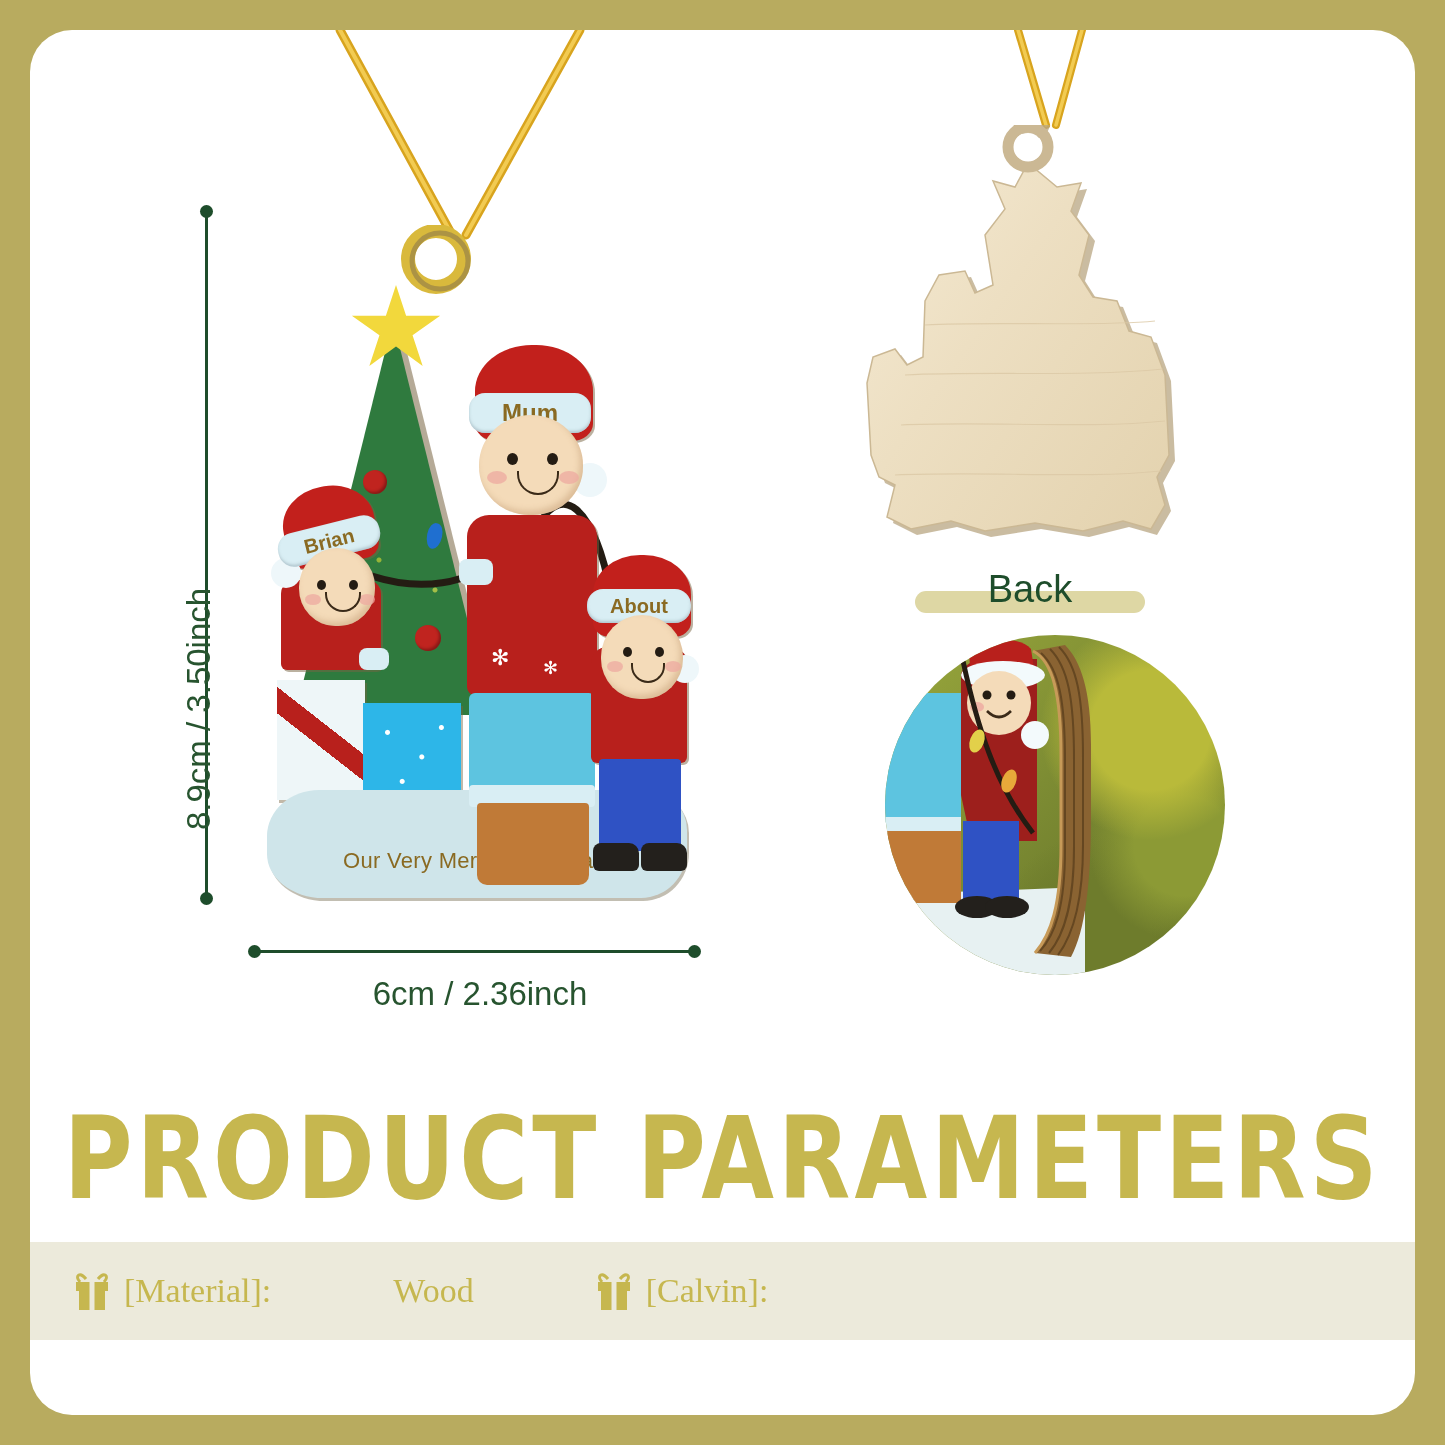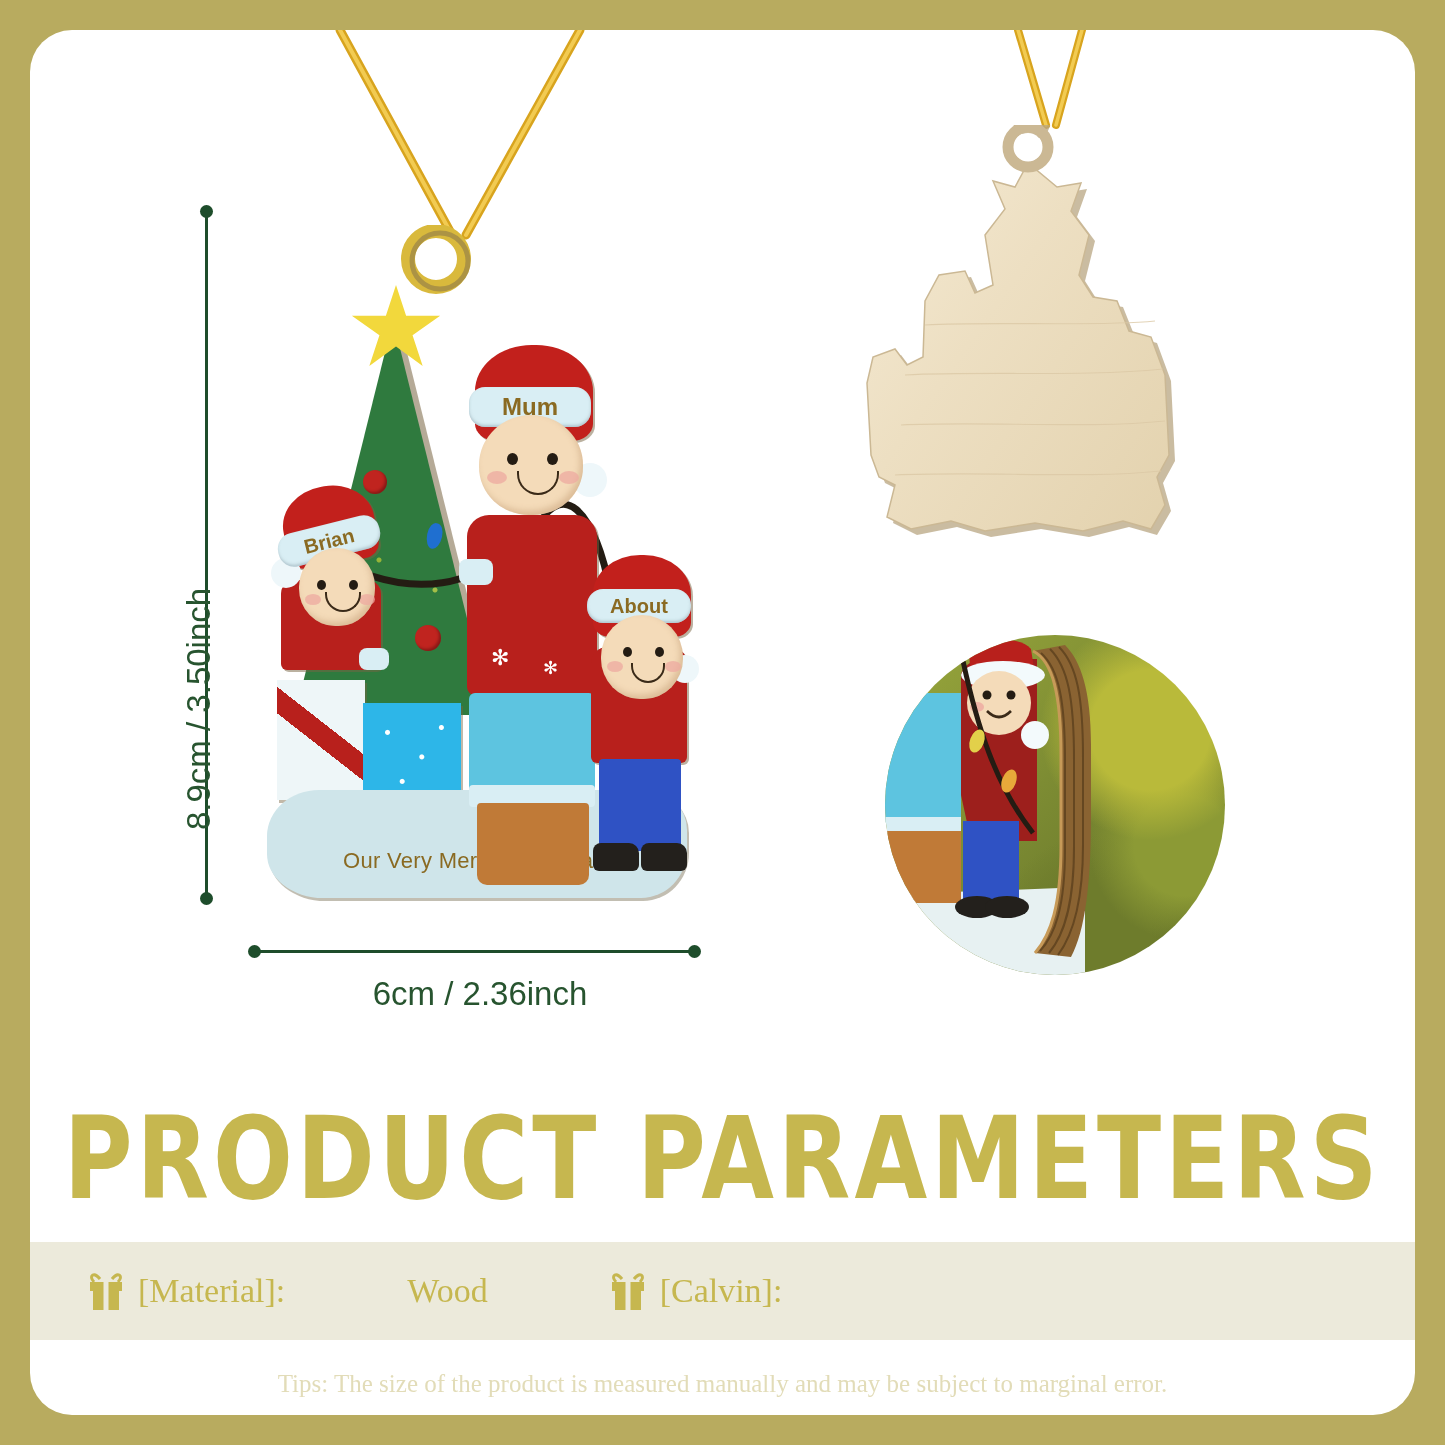--- a/index.html
+++ b/index.html
@@ -155,21 +155,21 @@
     color:#c6b74f;
     transform:scaleY(1.22);transform-origin:top center;
   }
 
   
   .band{
     position:absolute;left:0;top:1212px;width:1385px;height:98px;
     background:#eceadb;
     display:flex;align-items:center;
   }
-  .band-inner{display:flex;align-items:center;width:100%;padding:0 56px;box-sizing:border-box;}
+  .band-inner{display:flex;align-items:center;width:100%;padding:0 42px;box-sizing:border-box;}
   .pitem{display:flex;align-items:center;}
   .gift-icon{width:40px;height:42px;margin-right:12px;flex:none;}
   .plabel{font-size:34px;color:#c6b74f;font-family:"Liberation Serif",serif;}
   .pvalue{font-size:34px;color:#c6b74f;font-family:"Liberation Serif",serif;}
   .sp-a{width:122px;}
   .sp-b{width:120px;}
   .sp-c{width:20px;}
 
   .tips{
     position:absolute;left:0;top:1340px;width:1385px;text-align:center;
@@ -259,21 +259,21 @@
         <div class="cheek" style="left:50px;top:114px;"></div>
         <div class="cheek" style="left:104px;top:114px;"></div>
         <div class="smile" style="left:70px;top:112px;width:32px;height:18px;"></div>
         <div class="cuff" style="left:104px;top:168px;width:30px;height:22px;"></div>
       </div>
 
       <div class="fig" style="left:200px;top:120px;">
         <div class="body-red" style="left:12px;top:170px;width:130px;height:180px;border-radius:22px 22px 8px 8px;"></div>
         <div class="hat" style="left:20px;top:0;width:118px;height:96px;"></div>
         <div class="pom" style="left:118px;top:118px;width:34px;height:34px;"></div>
-        <div class="hat-brim" style="left:14px;top:42px;width:122px;height:40px;font-size:24px;">
+        <div class="hat-brim" style="left:14px;top:48px;width:122px;height:40px;font-size:24px;">
           <span>Mum</span>
         </div>
         <div class="face" style="left:24px;top:70px;width:104px;height:100px;"></div>
         <div class="eye" style="left:52px;top:108px;width:11px;height:12px;"></div>
         <div class="eye" style="left:92px;top:108px;width:11px;height:12px;"></div>
         <div class="cheek" style="left:32px;top:126px;width:20px;height:13px;"></div>
         <div class="cheek" style="left:104px;top:126px;width:20px;height:13px;"></div>
         <div class="smile" style="left:62px;top:126px;width:38px;height:22px;"></div>
         <div class="cuff" style="left:4px;top:214px;width:34px;height:26px;"></div>
 
@@ -331,20 +331,24 @@
 
         <g stroke="#dcc9a6" stroke-width="1.2" opacity=".8" fill="none">
           <path d="M40 250 C120 246 220 252 298 244"></path>
           <path d="M36 300 C120 296 224 304 300 296"></path>
           <path d="M60 200 C130 196 230 202 290 196"></path>
           <path d="M30 350 C120 346 220 354 296 346"></path>
         </g>
       </svg>
     </div>
 
+    <div class="back-label">
+      <div class="back-hl"></div>
+      <div class="back-txt">Back</div>
+    </div>
 
     <div class="thick-circle">
       
       <svg width="340" height="340" viewBox="0 0 340 340">
 
         <path d="M-10 260 L200 252 L200 340 L-10 340 Z" fill="#e7f1f2"></path>
 
         <rect x="-10" y="58" width="86" height="130" fill="#5dc4e0"></rect>
         <rect x="-10" y="182" width="86" height="16" fill="#d9eef4"></rect>
         <rect x="-10" y="196" width="86" height="72" fill="#c07a37"></rect>
@@ -410,16 +414,15 @@
           <rect x="7" y="21" width="26" height="19" fill="#c6b74f"></rect>
           <rect x="17.5" y="12" width="5" height="28" fill="#eceadb"></rect>
         </svg>
         <span class="plabel">[Calvin]:</span>
         <span class="sp-c"></span>
       </div>
 
     </div>
   </div>
 
-  <div class="tips">Tips: The size of the product is measured manually and may be subject to marginal error.</div>
 
  </div>
 </div>
 
 </body></html>

